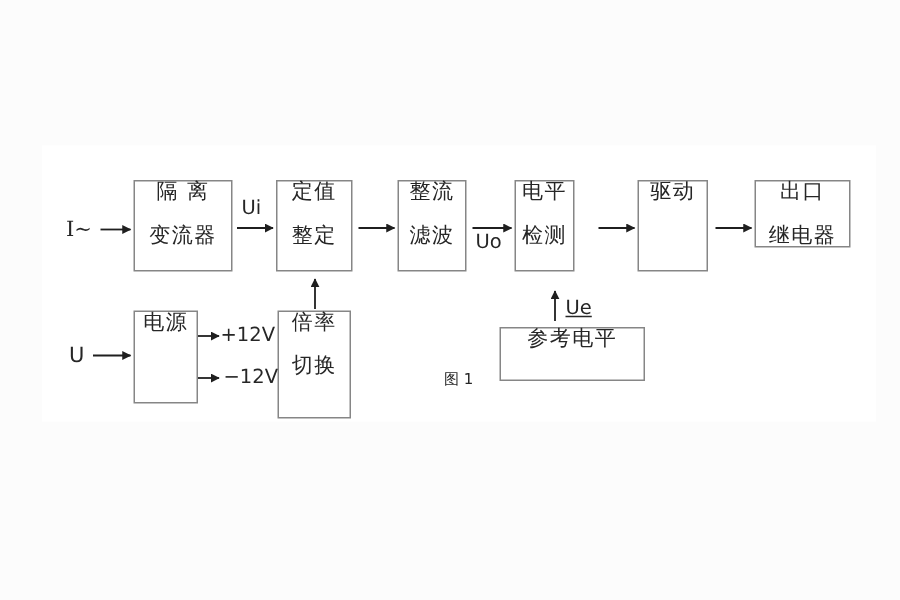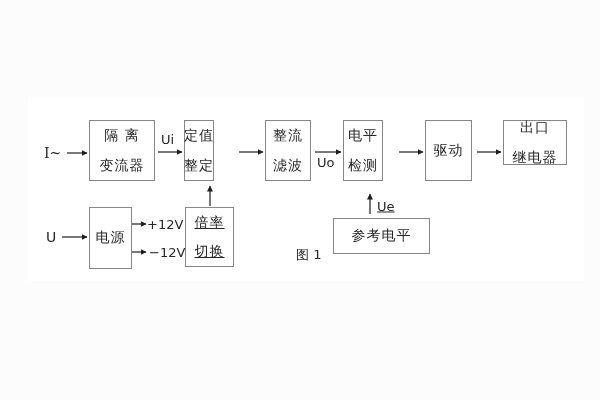--- a/index.html
+++ b/index.html
@@ -8,21 +8,21 @@
     background:#fcfcfc;
     font-family:"DejaVu Sans","Liberation Sans",sans-serif;
     position:relative;overflow:hidden;
   }
   #stage{position:absolute;left:0;top:0;width:600px;height:400px;}
   #panel{position:absolute;background:#ffffff;}
   .block{
     position:absolute;
     box-sizing:border-box;
     display:flex;flex-direction:column;
-    justify-content:center;align-items:center;
+    align-items:center;
     row-gap:14px;
     background:#ffffff;
     line-height:1.1;
   }
   .block span{display:block;white-space:nowrap;letter-spacing:1px;}
   .lbl{
     position:absolute;white-space:nowrap;line-height:1;
     transform:translateY(-50%);
   }
   [data-name="label-input-current"]{font-family:"DejaVu Serif","Liberation Serif",serif;}
@@ -51,21 +51,21 @@
         <line x1="132" y1="252" x2="146" y2="252" stroke="#1f1f1f" stroke-width="1.2" marker-end="url(#ah)" data-name="arrow-power-to-neg12"></line>
         <line x1="210" y1="206" x2="210" y2="186" stroke="#1f1f1f" stroke-width="1.2" marker-end="url(#ah)" data-name="arrow-ratio-to-setting"></line>
         <line x1="370" y1="214" x2="370" y2="194" stroke="#1f1f1f" stroke-width="1.2" marker-end="url(#ah)" data-name="arrow-ref-to-level"></line>
       </g>
   </svg>
   <div id="boxes">
       <div class="block" data-name="block-isolation-transducer" style="left: 89px; top: 120px; width: 66px; height: 61px; border: 1px solid rgb(134, 134, 134); color: rgb(38, 38, 38); font-size: 14px;">
         <span data-name="block-isolation-transducer-line">隔 离</span>
         <span data-name="block-isolation-transducer-line">变流器</span>
       </div>
-      <div class="block" data-name="block-setting-adjust" style="left: 184px; top: 120px; width: 30px; height: 61px; border: 1px solid rgb(134, 134, 134); color: rgb(38, 38, 38); font-size: 14px;">
+      <div class="block" data-name="block-setting-adjust" style="left: 184px; top: 120px; width: 51px; height: 61px; border: 1px solid rgb(134, 134, 134); color: rgb(38, 38, 38); font-size: 14px;">
         <span data-name="block-setting-adjust-line">定值</span>
         <span data-name="block-setting-adjust-line">整定</span>
       </div>
       <div class="block" data-name="block-rectify-filter" style="left: 265px; top: 120px; width: 46px; height: 61px; border: 1px solid rgb(134, 134, 134); color: rgb(38, 38, 38); font-size: 14px;">
         <span data-name="block-rectify-filter-line">整流</span>
         <span data-name="block-rectify-filter-line">滤波</span>
       </div>
       <div class="block" data-name="block-level-detect" style="left: 343px; top: 120px; width: 40px; height: 61px; border: 1px solid rgb(134, 134, 134); color: rgb(38, 38, 38); font-size: 14px;">
         <span data-name="block-level-detect-line">电平</span>
         <span data-name="block-level-detect-line">检测</span>
@@ -73,31 +73,31 @@
       <div class="block" data-name="block-drive" style="left: 425px; top: 120px; width: 47px; height: 61px; border: 1px solid rgb(134, 134, 134); color: rgb(38, 38, 38); font-size: 14px;">
         <span data-name="block-drive-line">驱动</span>
       </div>
       <div class="block" data-name="block-output-relay" style="left: 503px; top: 120px; width: 64px; height: 45px; border: 1px solid rgb(134, 134, 134); color: rgb(38, 38, 38); font-size: 14px;">
         <span data-name="block-output-relay-line">出口</span>
         <span data-name="block-output-relay-line">继电器</span>
       </div>
       <div class="block" data-name="block-power-supply" style="left: 89px; top: 207px; width: 43px; height: 62px; border: 1px solid rgb(134, 134, 134); color: rgb(38, 38, 38); font-size: 14px;">
         <span data-name="block-power-supply-line">电源</span>
       </div>
-      <div class="block" data-name="block-ratio-switch" style="left: 185px; top: 207px; width: 49px; height: 60px; border: 1px solid rgb(134, 134, 134); color: rgb(38, 38, 38); font-size: 14px; text-decoration: underline;">
+      <div class="block" data-name="block-ratio-switch" style="left: 185px; top: 207px; width: 49px; height: 72px; border: 1px solid rgb(134, 134, 134); color: rgb(38, 38, 38); font-size: 14px;">
         <span data-name="block-ratio-switch-line">倍率</span>
         <span data-name="block-ratio-switch-line">切换</span>
       </div>
       <div class="block" data-name="block-reference-level" style="left: 333px; top: 218px; width: 97px; height: 36px; border: 1px solid rgb(134, 134, 134); color: rgb(38, 38, 38); font-size: 14px;">
         <span data-name="block-reference-level-line">参考电平</span>
       </div>
     </div>
   <div id="labels">
       <div class="lbl" data-name="label-input-current" style="left: 44px; top: 153px; font-size: 14px; color: rgb(38, 38, 38);">I~</div>
       <div class="lbl" data-name="label-signal-ui" style="left: 161px; top: 139px; font-size: 13px; color: rgb(38, 38, 38);">Ui</div>
       <div class="lbl" data-name="label-signal-uo" style="left: 317px; top: 137px; font-size: 13px; color: rgb(38, 38, 38); margin-top: 25px;">Uo</div>
       <div class="lbl" data-name="label-signal-ue" style="left: 377px; top: 206px; font-size: 13px; color: rgb(38, 38, 38); text-decoration: underline;">Ue</div>
       <div class="lbl" data-name="label-input-voltage" style="left: 46px; top: 237px; font-size: 14px; color: rgb(38, 38, 38);">U</div>
       <div class="lbl" data-name="label-rail-positive" style="left: 147px; top: 224px; font-size: 13px; color: rgb(38, 38, 38);">+12V</div>
       <div class="lbl" data-name="label-rail-negative" style="left: 149px; top: 252px; font-size: 13px; color: rgb(38, 38, 38);">−12V</div>
-      <div class="lbl" data-name="label-figure-caption" style="left: 296px; top: 254px; font-size: 13px; color: rgb(38, 38, 38);">图 1</div>
+      <div class="lbl" data-name="label-figure-caption" style="left: 296px; top: 254px; font-size: 10px; color: rgb(38, 38, 38);">图 1</div>
     </div>
 </div>
 
 </body></html>

